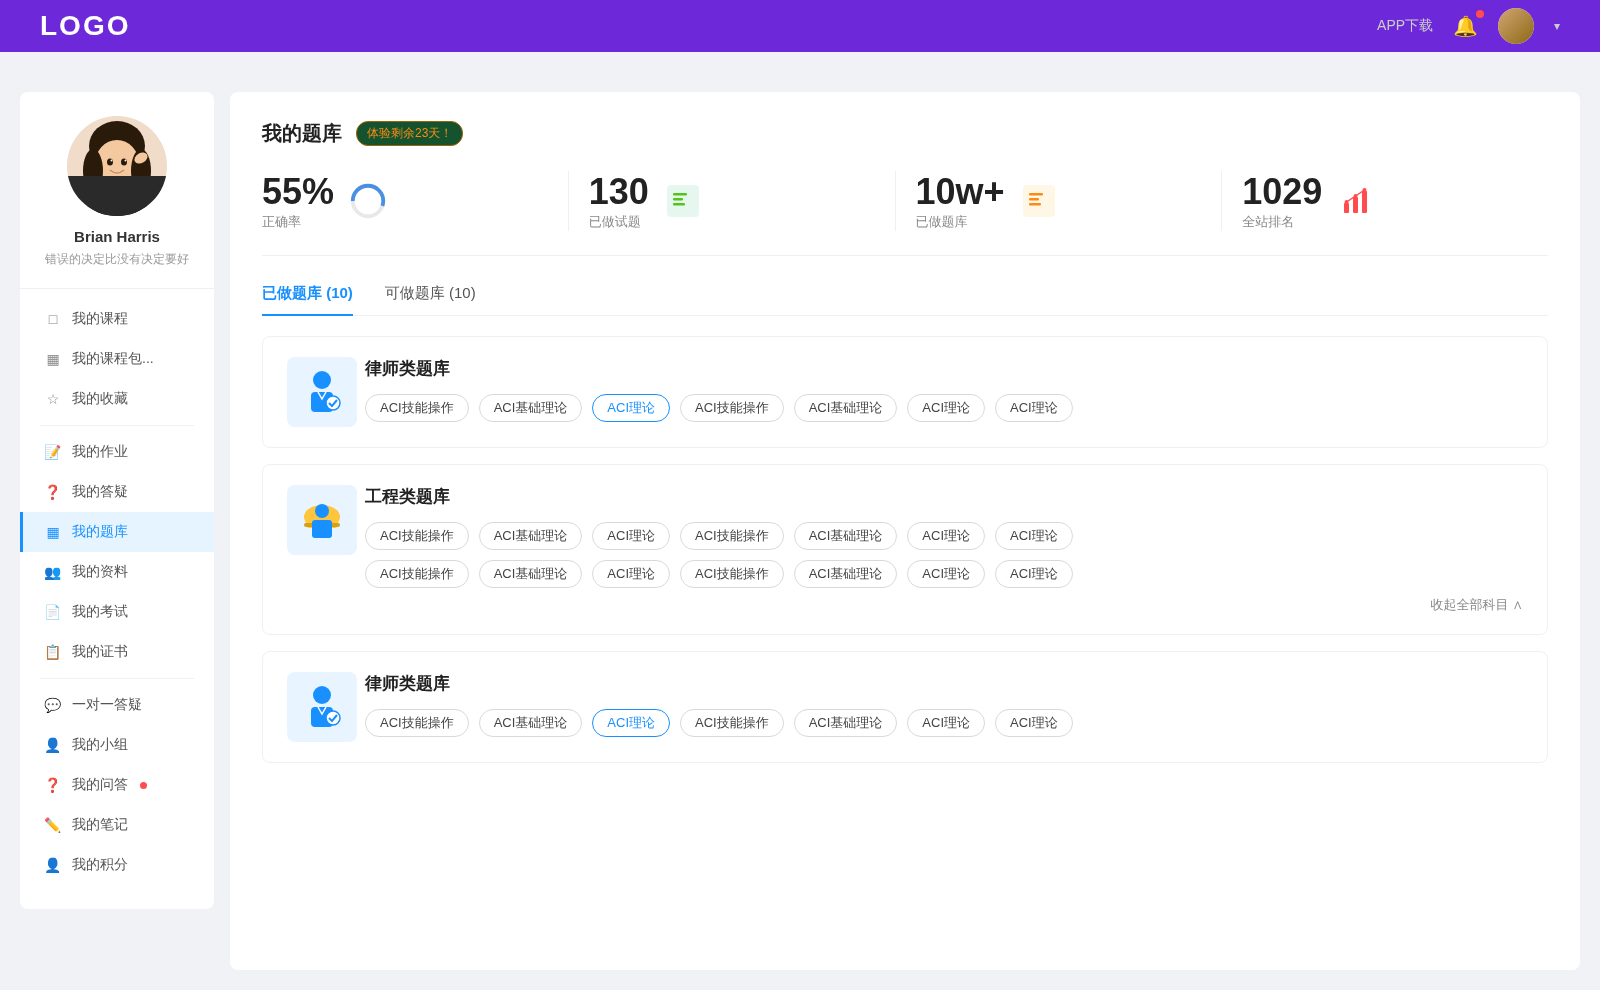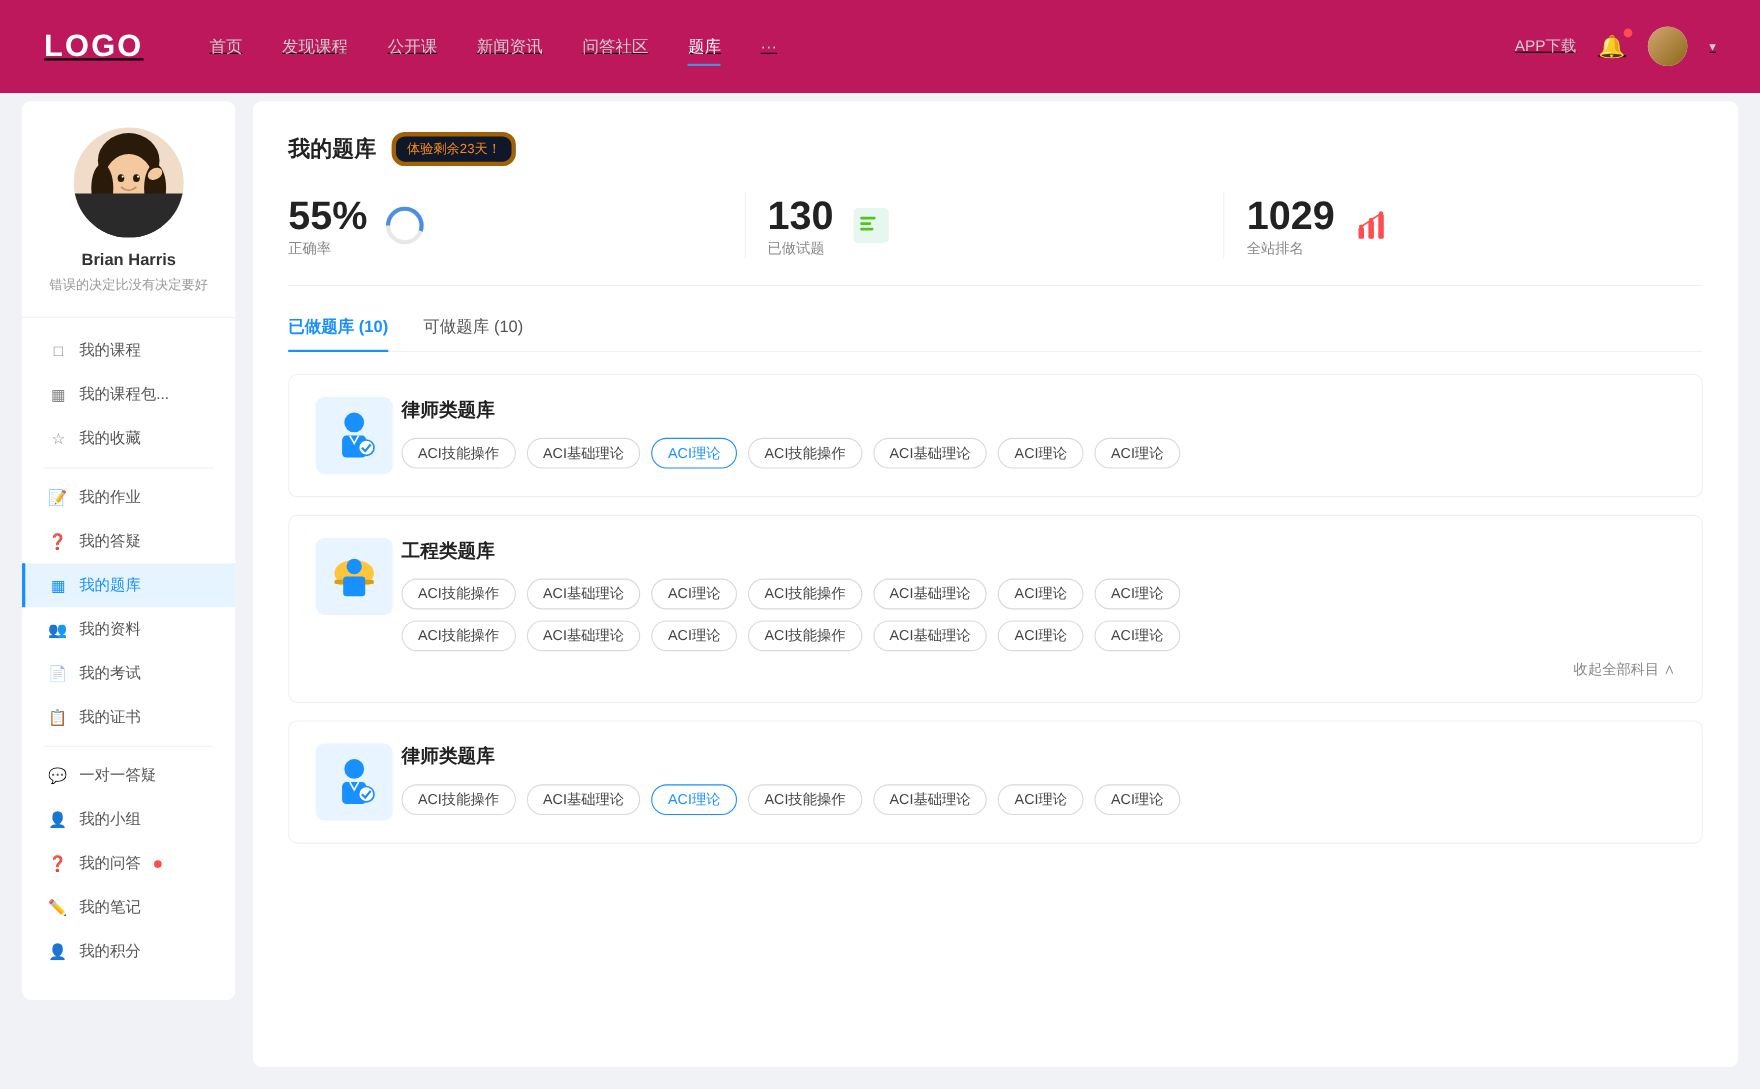--- a/index.html
+++ b/index.html
@@ -1,28 +1,27 @@
 <!DOCTYPE html>
 <html><head>
   <meta charset="utf-8">
   <style>
     * { box-sizing: border-box; margin: 0; padding: 0; }
     body { font-family: "PingFang SC", "Microsoft YaHei", sans-serif; background: #f0f2f5; min-height: 990px; }
 
     
     .navbar {
-      background: #be185d;
-      height: 84px;
+      background: #6d28d9;
+      height: 52px;
       display: flex;
       align-items: center;
       padding: 0 40px;
       position: fixed;
       top: 0; left: 0; right: 0;
       z-index: 100;
-      text-decoration: underline;
     }
     .navbar-logo {
       color: #fff;
       font-size: 28px;
       font-weight: 900;
       letter-spacing: 2px;
       margin-right: 60px;
     }
     .navbar-nav {
       display: flex;
@@ -217,22 +216,22 @@
       align-items: center;
       gap: 14px;
       margin-bottom: 24px;
     }
     .page-title {
       font-size: 20px;
       font-weight: 600;
       color: #222;
     }
     .trial-badge {
-      background: #0f172a;
-      border: 4px solid #a16207;
+      background: #14532d;
+      border: 1px solid #a16207;
       color: #fa8c16;
       font-size: 12px;
       padding: 3px 10px;
       border-radius: 12px;
     }
 
     
     .stats-row {
       display: flex;
       gap: 0;
@@ -362,29 +361,20 @@
       color: #888;
       font-size: 13px;
       cursor: pointer;
     }
   </style>
 </head>
 <body>
 
 <nav class="navbar">
   <span class="navbar-logo">LOGO</span>
-  <div class="navbar-nav">
-    <span class="nav-item">首页</span>
-    <span class="nav-item">发现课程</span>
-    <span class="nav-item">公开课</span>
-    <span class="nav-item">新闻资讯</span>
-    <span class="nav-item">问答社区</span>
-    <span class="nav-item active">题库</span>
-    <span class="nav-item">···</span>
-  </div>
   <div class="navbar-right">
     <span class="app-download">APP下载</span>
     <span class="bell-icon">
       🔔
       <span class="bell-badge"></span>
     </span>
     <div class="avatar-wrap">
       <div class="avatar-img"></div>
     </div>
     <span class="chevron-down">▾</span>
@@ -519,20 +509,34 @@
         <div class="stat-icon">
           <svg width="36" height="36" viewBox="0 0 36 36">
             <rect x="2" y="2" width="32" height="32" rx="4" fill="#e6f7f0"></rect>
             <rect x="8" y="10" width="14" height="2.5" rx="1" fill="#52c41a"></rect>
             <rect x="8" y="15" width="10" height="2.5" rx="1" fill="#52c41a"></rect>
             <rect x="8" y="20" width="12" height="2.5" rx="1" fill="#52c41a"></rect>
           </svg>
         </div>
       </div>
 
+      <div class="stat-item">
+        <div>
+          <div class="stat-value">10w+</div>
+          <div class="stat-label">已做题库</div>
+        </div>
+        <div class="stat-icon">
+          <svg width="36" height="36" viewBox="0 0 36 36">
+            <rect x="2" y="2" width="32" height="32" rx="4" fill="#fff7e6"></rect>
+            <rect x="8" y="10" width="14" height="2.5" rx="1" fill="#fa8c16"></rect>
+            <rect x="8" y="15" width="10" height="2.5" rx="1" fill="#fa8c16"></rect>
+            <rect x="8" y="20" width="12" height="2.5" rx="1" fill="#fa8c16"></rect>
+          </svg>
+        </div>
+      </div>
 
       <div class="stat-item">
         <div>
           <div class="stat-value">1029</div>
           <div class="stat-label">全站排名</div>
         </div>
         <div class="stat-icon">
           <svg width="36" height="36" viewBox="0 0 36 36">
             <rect x="6" y="20" width="5" height="10" rx="1" fill="#ff4d4f"></rect>
             <rect x="15" y="14" width="5" height="16" rx="1" fill="#ff4d4f"></rect>

